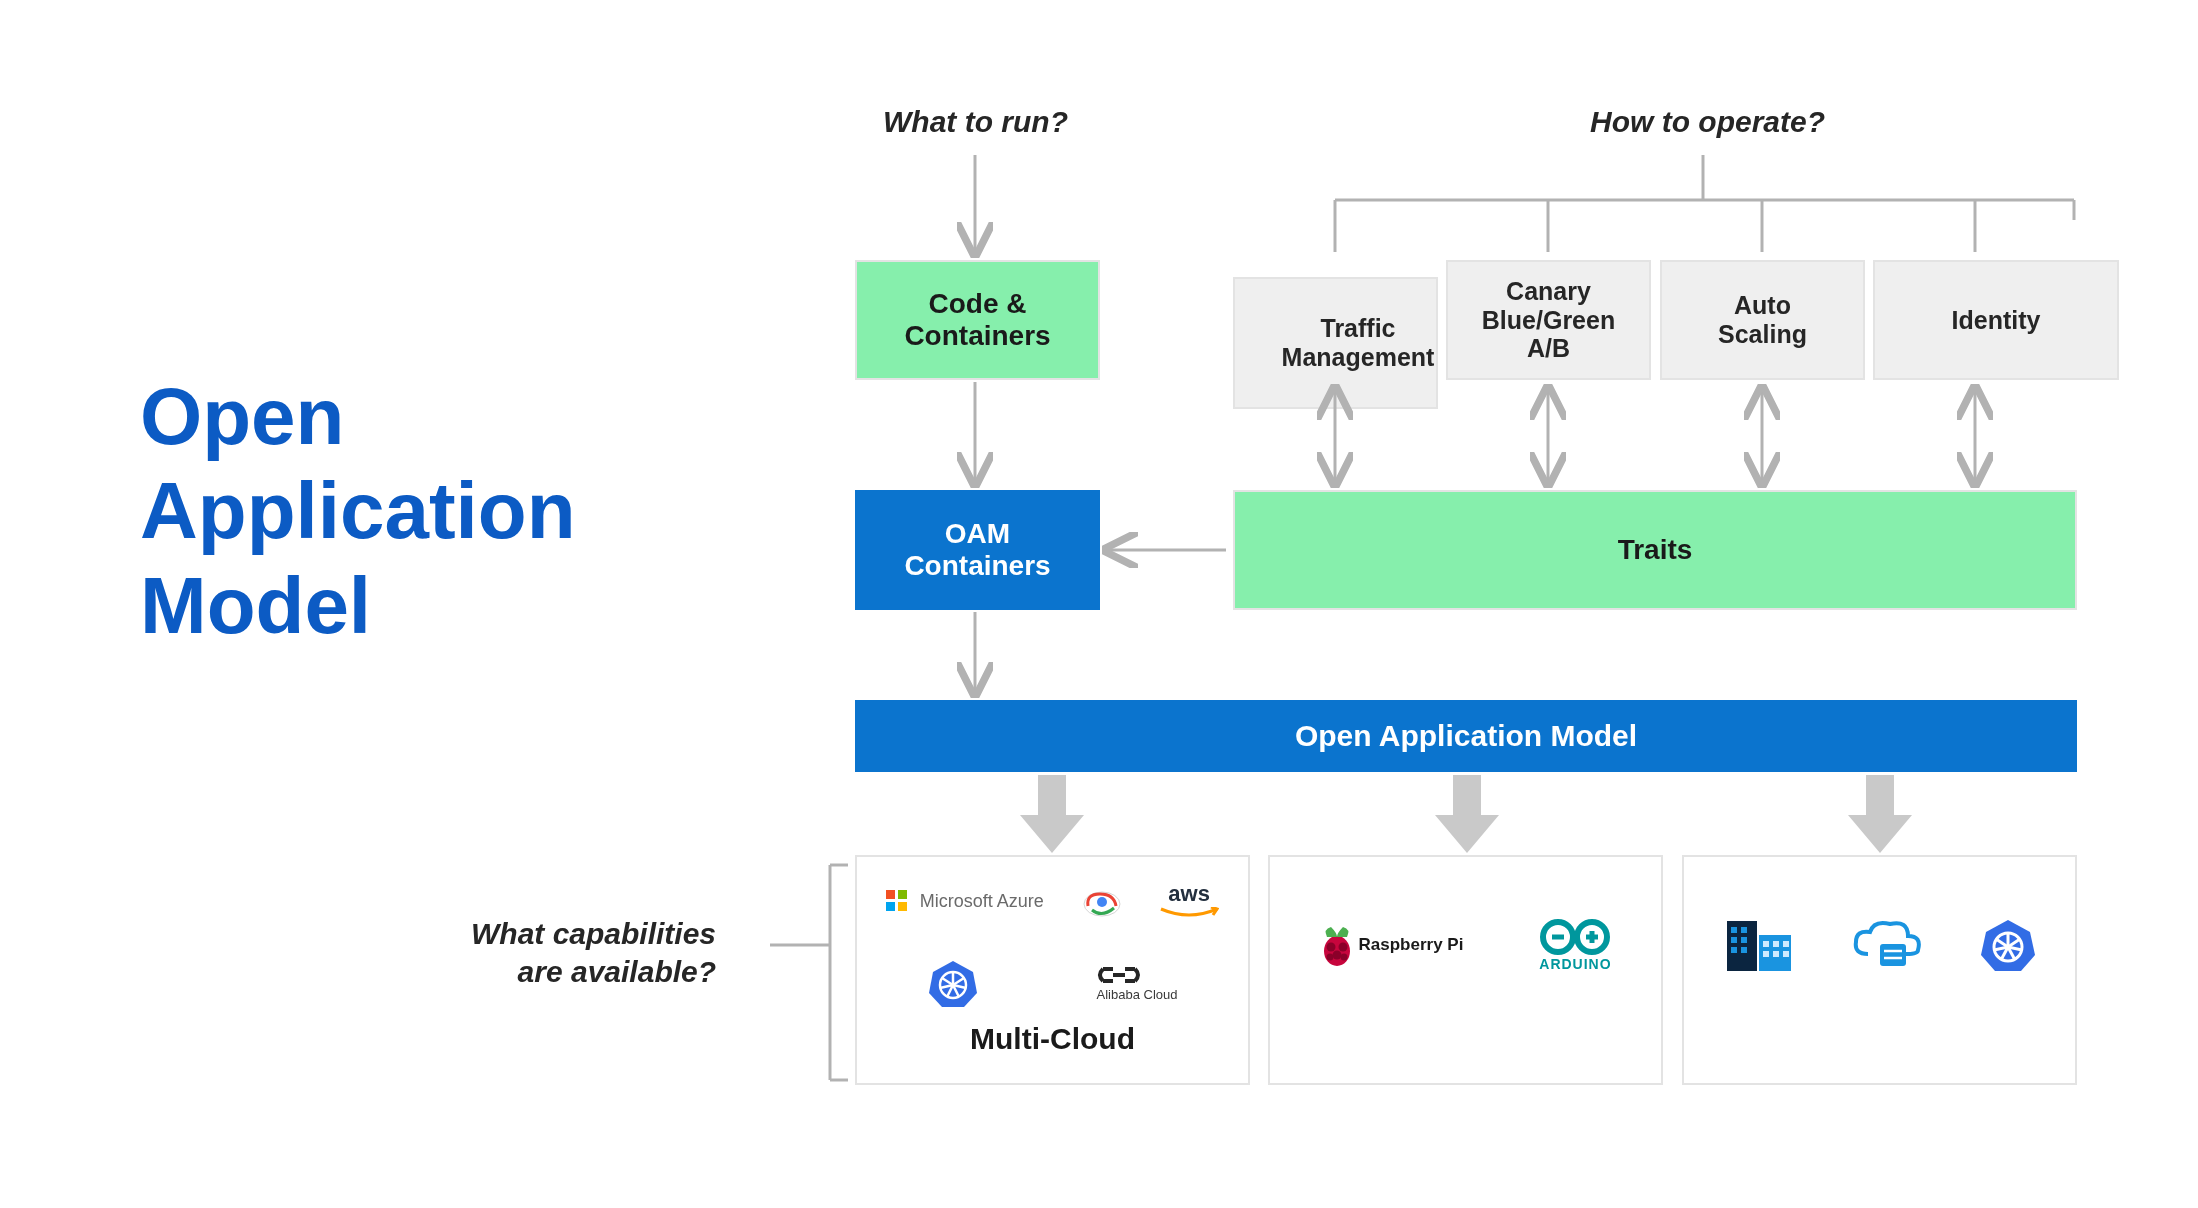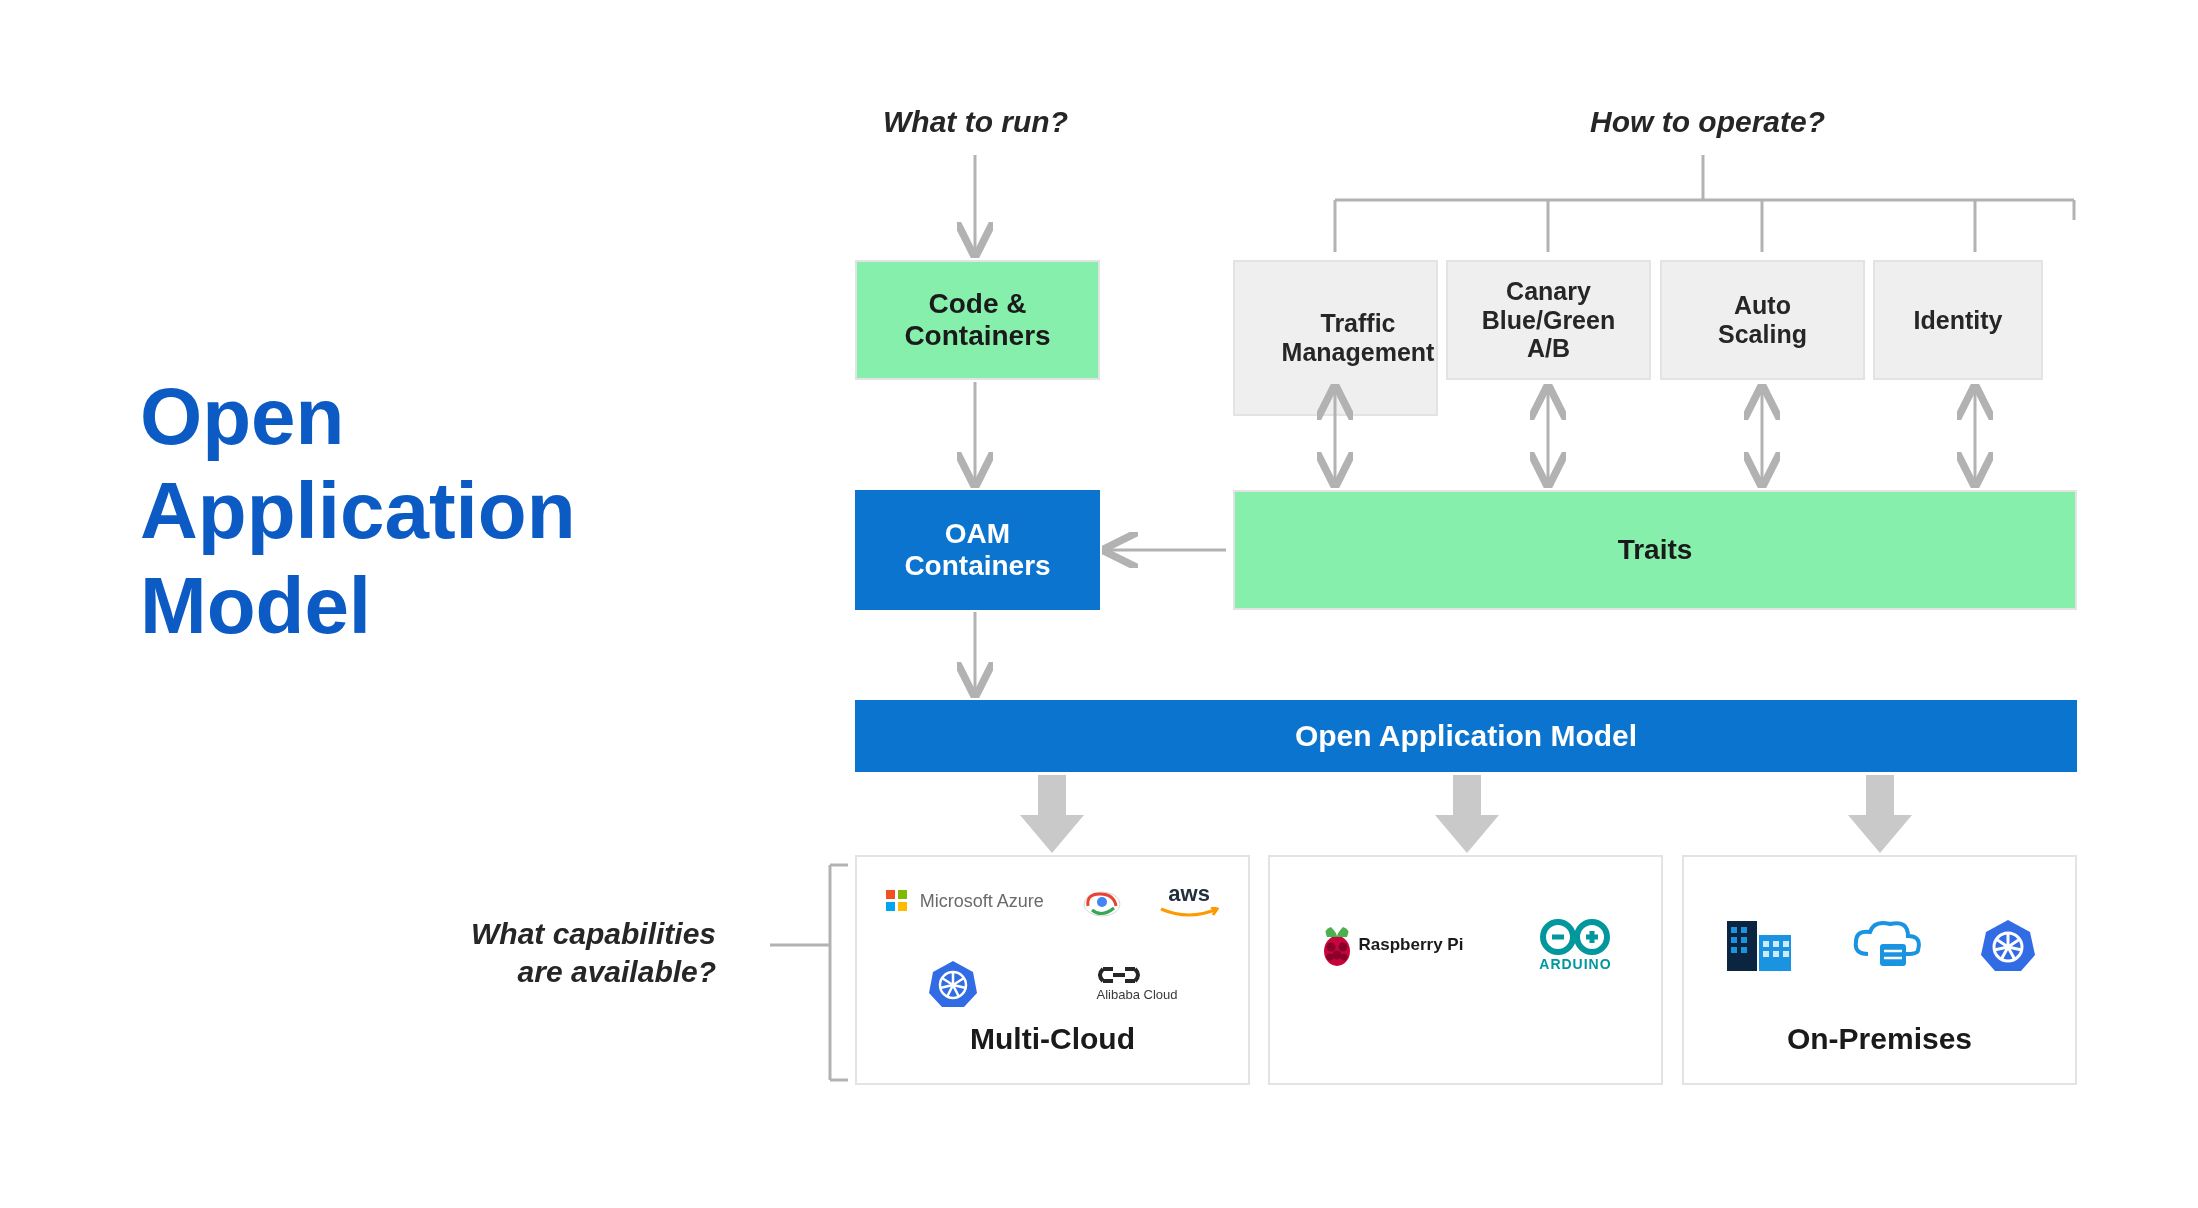--- a/index.html
+++ b/index.html
@@ -97,28 +97,28 @@
 are available?</div>
 
 <div class="box" style="left:855px; top:260px; width:245px; height:120px; white-space:pre-line;">Code &amp;
 Containers</div>
 
 <div class="blue-box" style="left:855px; top:490px; width:245px; height:120px; white-space:pre-line;">OAM
 Containers</div>
 
 <div class="box" style="left:1233px; top:490px; width:844px; height:120px;">Traits</div>
 
-<div class="small-box" style="left:1233px; top:260px; width:205px; height:156px; white-space:pre-line;padding-left:45px;">Traffic
+<div class="small-box" style="left:1233px; top:277px; width:205px; height:132px; white-space:pre-line;padding-left:45px;">Traffic
 Management</div>
 <div class="small-box" style="left:1446px; top:260px; width:205px; height:120px; white-space:pre-line;">Canary
 Blue/Green
 A/B</div>
 <div class="small-box" style="left:1660px; top:260px; width:205px; height:120px; white-space:pre-line;">Auto
 Scaling</div>
-<div class="small-box" style="left:1873px; top:260px; width:170px; height:120px; white-space:pre-line;">Identity</div>
+<div class="small-box" style="left:1873px; top:260px; width:246px; height:120px; white-space:pre-line;">Identity</div>
 
 <div class="blue-box" style="left:855px; top:700px; width:1222px; height:72px; font-size:30px;">Open Application Model</div>
 
 <div class="deploy-box" style="left:855px; top:855px; width:395px; height:230px;">
   <div class="icons-row" style="height:155px; display:flex; flex-wrap:wrap; justify-content:space-around; align-items:center;">
     <span style="display:flex;align-items:center;gap:12px;">
       <svg width="22" height="22">
           <rect x="0" y="0" width="9" height="9" fill="#f25022"></rect>
           <rect x="12" y="0" width="9" height="9" fill="#7fba00"></rect>
           <rect x="0" y="12" width="9" height="9" fill="#00a4ef"></rect>
@@ -232,21 +232,20 @@
             <line x1="28" y1="30" x2="40" y2="22"></line>
             <line x1="28" y1="30" x2="42" y2="33"></line>
             <line x1="28" y1="30" x2="35" y2="43"></line>
             <line x1="28" y1="30" x2="21" y2="43"></line>
             <line x1="28" y1="30" x2="14" y2="33"></line>
             <line x1="28" y1="30" x2="16" y2="22"></line>
           </g>
         </svg>
     </span>
   </div>
-  <div class="deploy-label">On-Premises</div>
 </div>
 
 <svg width="2198" height="1208" style="position:absolute;left:0;top:0;pointer-events:none;">
   <defs>
     <marker id="arr" markerWidth="12" markerHeight="12" refX="10" refY="6" orient="auto">
       <path d="M0,0 L12,6 L0,12" fill="none" stroke="#b2b2b2" stroke-width="2.5"></path>
     </marker>
     <marker id="arrB" markerWidth="12" markerHeight="12" refX="2" refY="6" orient="auto">
       <path d="M12,0 L0,6 L12,12" fill="none" stroke="#b2b2b2" stroke-width="2.5"></path>
     </marker>

